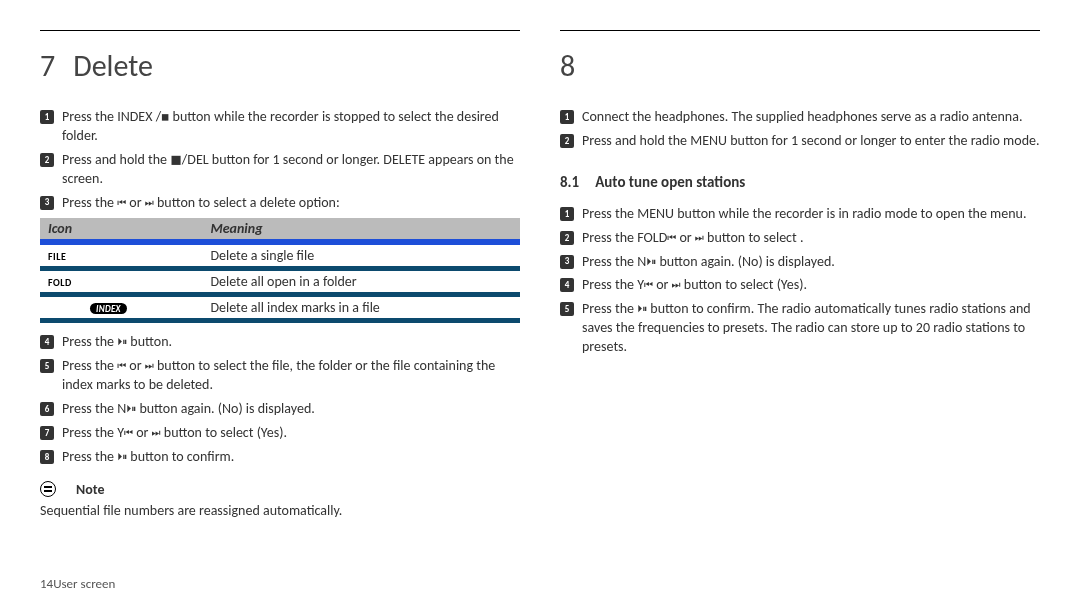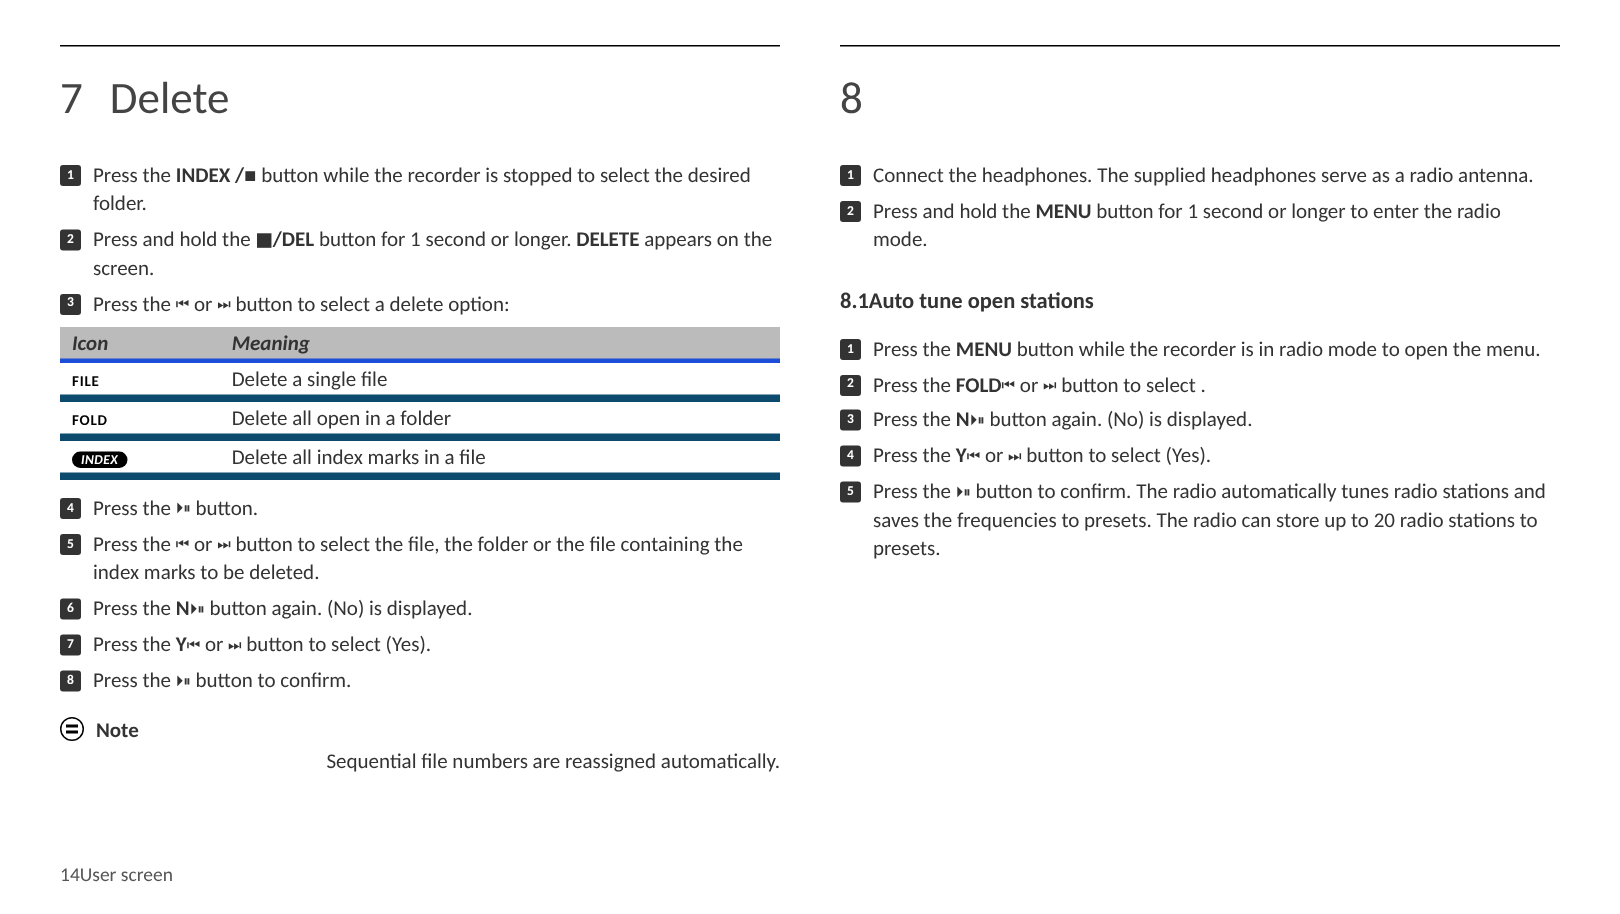--- a/index.html
+++ b/index.html
@@ -55,34 +55,34 @@
     color: #fff;
     font-size: 9px;
     width: 14px;
     height: 14px;
     border-radius: 2px;
     flex-shrink: 0;
     margin-top: 2px;
     font-weight: bold;
   }
   .step-text { flex: 1; }
-  .b { font-weight: bold; }
+  .b { font-weight: normal; }
   .tbl {
     width: 100%;
     border-collapse: collapse;
     margin: 6px 0 10px 0;
     font-size: 14px;
   }
   .tbl th {
     background: #bbb;
     text-align: left;
     font-style: italic;
     font-weight: bold;
     padding: 2px 8px;
-    border-bottom: 3px solid #1d4ed8;
+    border-bottom: 6px solid #1d4ed8;
   }
   .tbl td {
     padding: 2px 8px;
     border-bottom: 5px solid #0c4a6e;
     vertical-align: middle;
   }
   .icon-file, .icon-fold {
     font-size: 10px;
     font-weight: bold;
     letter-spacing: 0.5px;
@@ -91,25 +91,26 @@
   .icon-index-badge {
     display: inline-block;
     background: #000;
     color: #fff;
     font-size: 9px;
     font-style: italic;
     font-weight: bold;
     padding: 0 6px;
     border-radius: 7px;
     letter-spacing: 0.3px;
+    margin-left: 42px;
   }
   .note-row {
     display: flex;
     align-items: center;
-    gap: 8px;
+    gap: 20px;
     margin-top: 14px;
     margin-bottom: 4px;
   }
   .note-icon {
     width: 16px;
     height: 16px;
     border: 1.5px solid #000;
     border-radius: 50%;
     position: relative;
     flex-shrink: 0;
@@ -118,23 +119,24 @@
     content: "";
     position: absolute;
     left: 3px;
     right: 3px;
     height: 1.5px;
     background: #000;
   }
   .note-icon::before { top: 4px; }
   .note-icon::after { top: 8px; }
   .note-label { font-weight: bold; }
-  .note-text { line-height: 1.35; text-align: right; }
+  .note-text { line-height: 1.35; }
   .subhead {
     display: flex;
+    gap: 16px;
     font-weight: bold;
     margin: 22px 0 14px 0;
     font-size: 15px;
   }
   .footer {
     position: absolute;
     bottom: 18px;
     left: 40px;
     right: 40px;
     display: flex;

